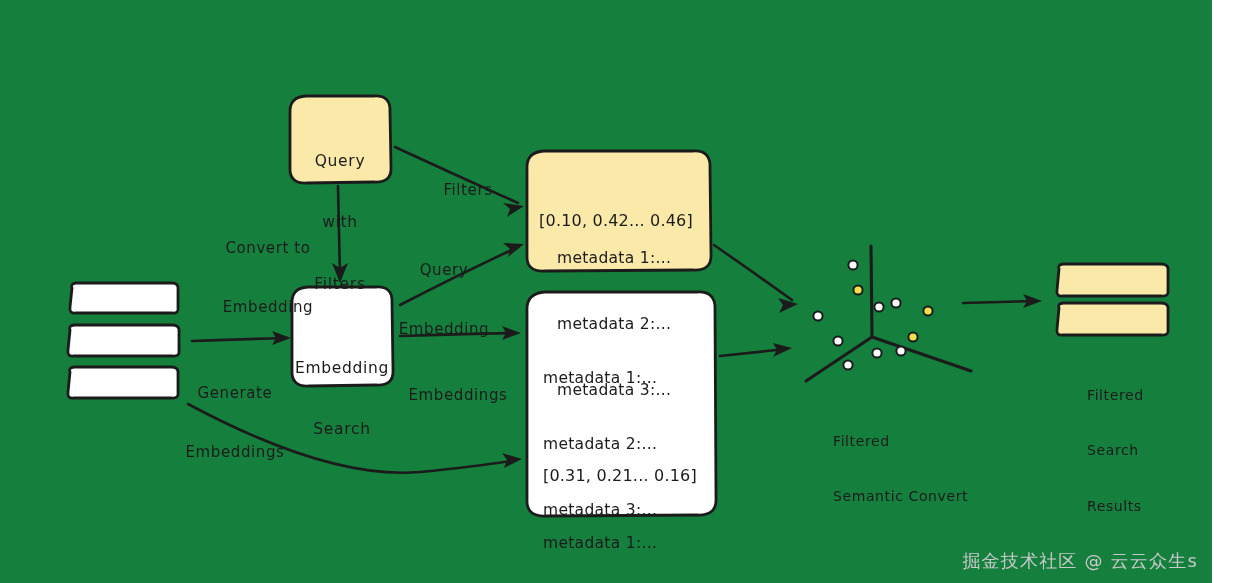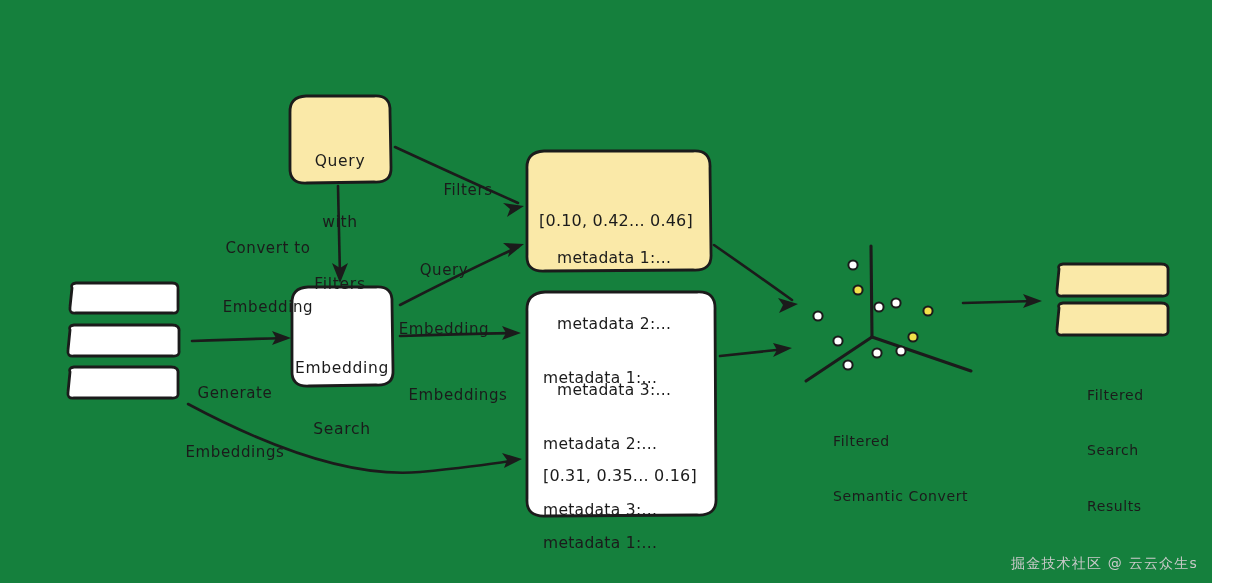--- a/index.html
+++ b/index.html
@@ -94,21 +94,21 @@
     letter-spacing: 0.3px;
   }
   .vec-head {
     font-size: 16px;
     letter-spacing: 0.2px;
   }
   .watermark {
     position: absolute;
     right: 14px;
     bottom: 10px;
-    font-size: 14px;
+    font-size: 18px;
     color: #c9c9c9;
     letter-spacing: 1.2px;
     font-family: "DejaVu Sans", sans-serif;
   }
 </style>
 </head>
 <body>
 
 <div id="canvas">
 
@@ -259,21 +259,21 @@
     <div>metadata 3:...</div>
   </div>
 
   <div class="hand-text vec-block t-left" style="left:543px; top:323px;">
     <div>metadata 1:...</div>
     <div>metadata 2:...</div>
     <div>metadata 3:...</div>
   </div>
 
   <div class="hand-text vec-block t-left" style="left:543px; top:421px;">
-    <div class="vec-head">[0.31, 0.35... 0.16]</div>
+    <div class="vec-head">[0.31, 0.21... 0.16]</div>
     <div>metadata 1:...</div>
     
     
   </div>
 
   <div class="hand-text caption-label t-left" style="left:833px; top:395px;">
     <div>Filtered</div>
     <div>Semantic Convert</div>
   </div>
 

